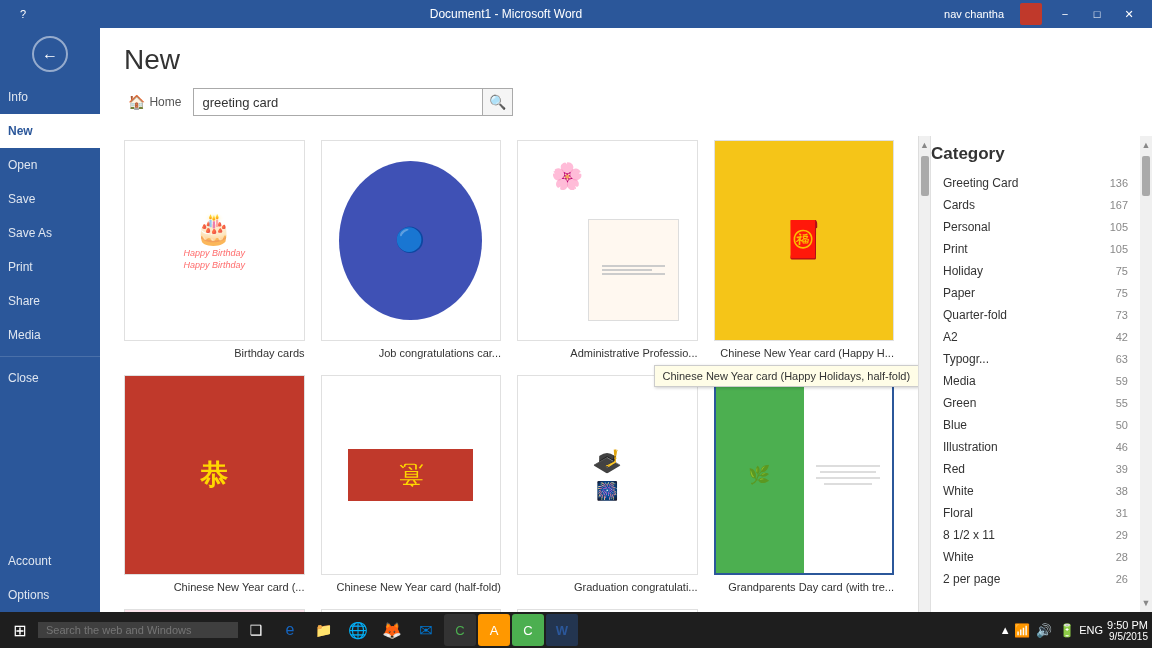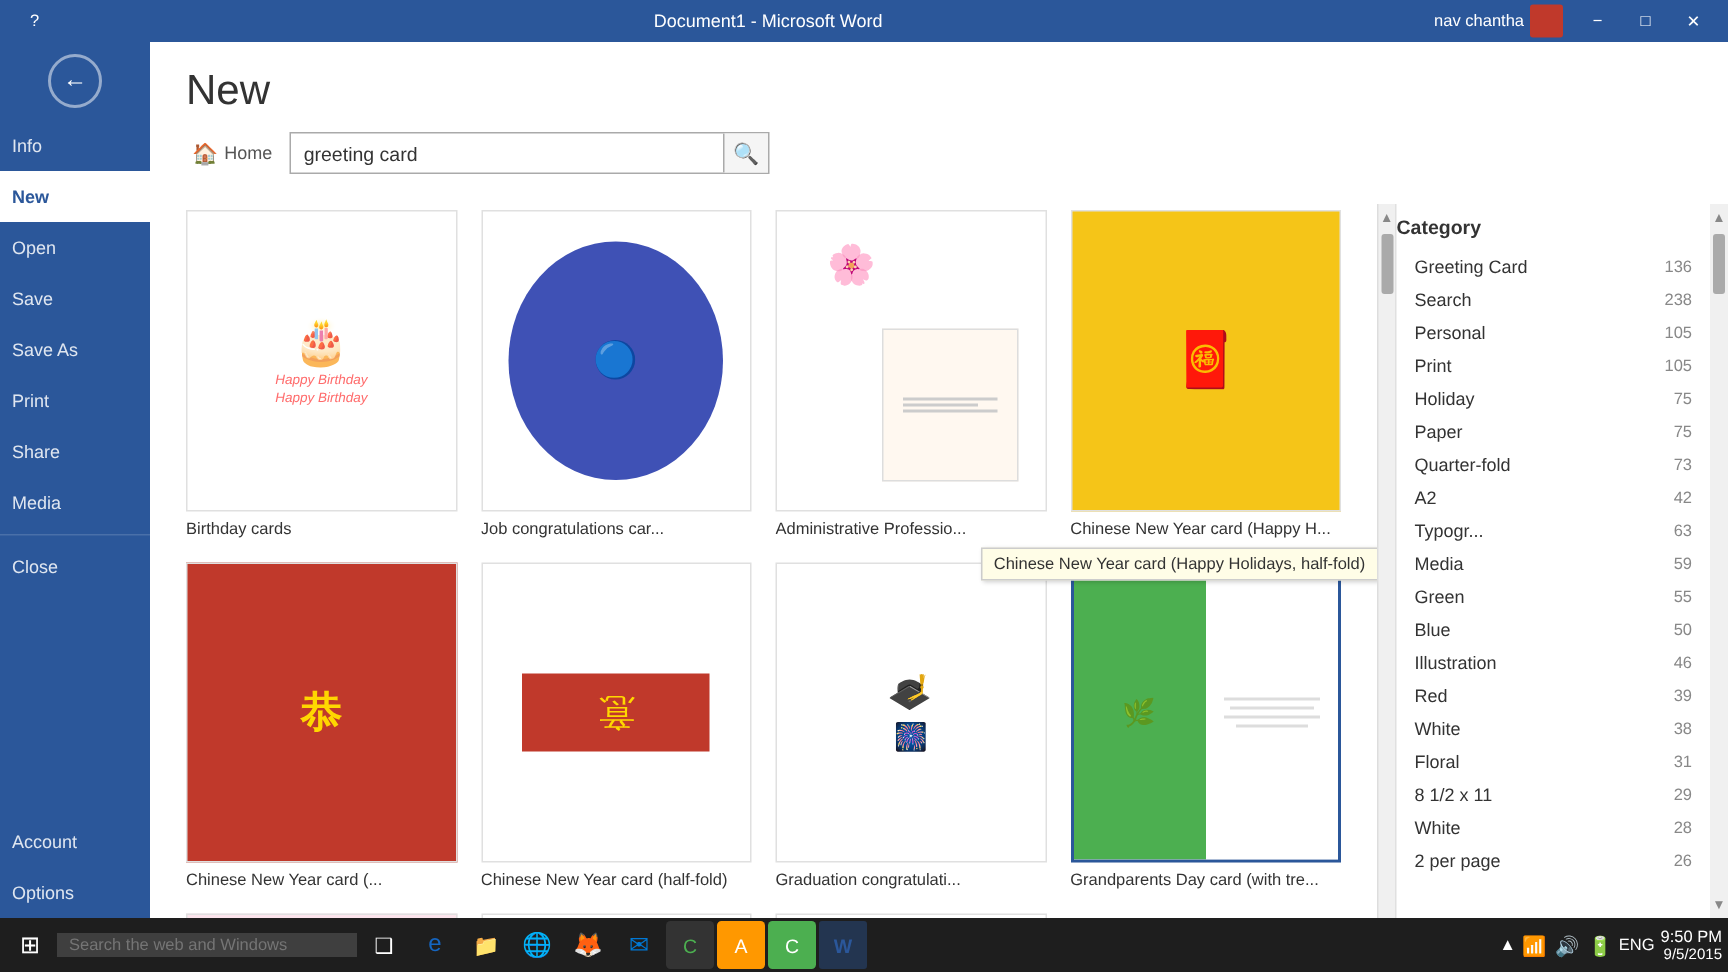--- a/index.html
+++ b/index.html
@@ -11,21 +11,21 @@
       height: 28px;
       display: flex;
       align-items: center;
       justify-content: space-between;
       padding: 0 8px;
       flex-shrink: 0;
     }
     .titlebar-title { color: white; font-size: 12px; flex: 1; text-align: center; }
     .titlebar-controls { display: flex; gap: 2px; }
     .titlebar-btn { width: 30px; height: 20px; background: transparent; border: none; color: white; font-size: 11px; cursor: pointer; display: flex; align-items: center; justify-content: center; }
-    .titlebar-user { color: white; font-size: 11px; display: flex; align-items: center; gap: 4px; }
+    .titlebar-user { color: white; font-size: 11px; display: flex; align-items: center; gap: 16px; }
     .user-avatar { width: 22px; height: 22px; background: #c0392b; border-radius: 2px; }
 
     
     .app-body { display: flex; flex: 1; overflow: hidden; }
 
     
     .sidebar {
       width: 100px;
       background: #2b579a;
       display: flex;
@@ -138,37 +138,37 @@
       aspect-ratio: 0.9;
       background: #f5f5f5;
       border: 1px solid #e0e0e0;
       display: flex; align-items: center; justify-content: center;
       overflow: hidden;
       position: relative;
     }
     .template-label {
       font-size: 11px;
       color: #333;
-      text-align: left;
+      text-align: right;
       width: 100%;
       overflow: hidden;
       text-overflow: ellipsis;
       white-space: nowrap;
     }
 
     
     .category-panel {
       width: 210px;
       flex-shrink: 0;
       border-left: 1px solid #e0e0e0;
       overflow-y: auto;
       background: white;
     }
     .category-header {
-      font-size: 13px;
+      font-size: 17px;
       font-weight: 600;
       padding: 8px 0;
       color: #333;
     }
     .category-item {
       display: flex;
       justify-content: space-between;
       align-items: center;
       padding: 4px 12px;
       cursor: pointer;
@@ -427,22 +427,22 @@
           <span class="scroll-arrow">▲</span>
           <div class="scroll-thumb"></div>
         </div>
         <div class="category-panel">
           <div class="category-header">Category</div>
           <div class="category-item">
             <span>Greeting Card</span>
             <span class="category-count">136</span>
           </div>
           <div class="category-item">
-            <span>Search</span>
-            <span class="category-count">238</span>
+            <span>Cards</span>
+            <span class="category-count">167</span>
           </div>
           <div class="category-item">
             <span>Personal</span>
             <span class="category-count">105</span>
           </div>
           <div class="category-item">
             <span>Print</span>
             <span class="category-count">105</span>
           </div>
           <div class="category-item">

